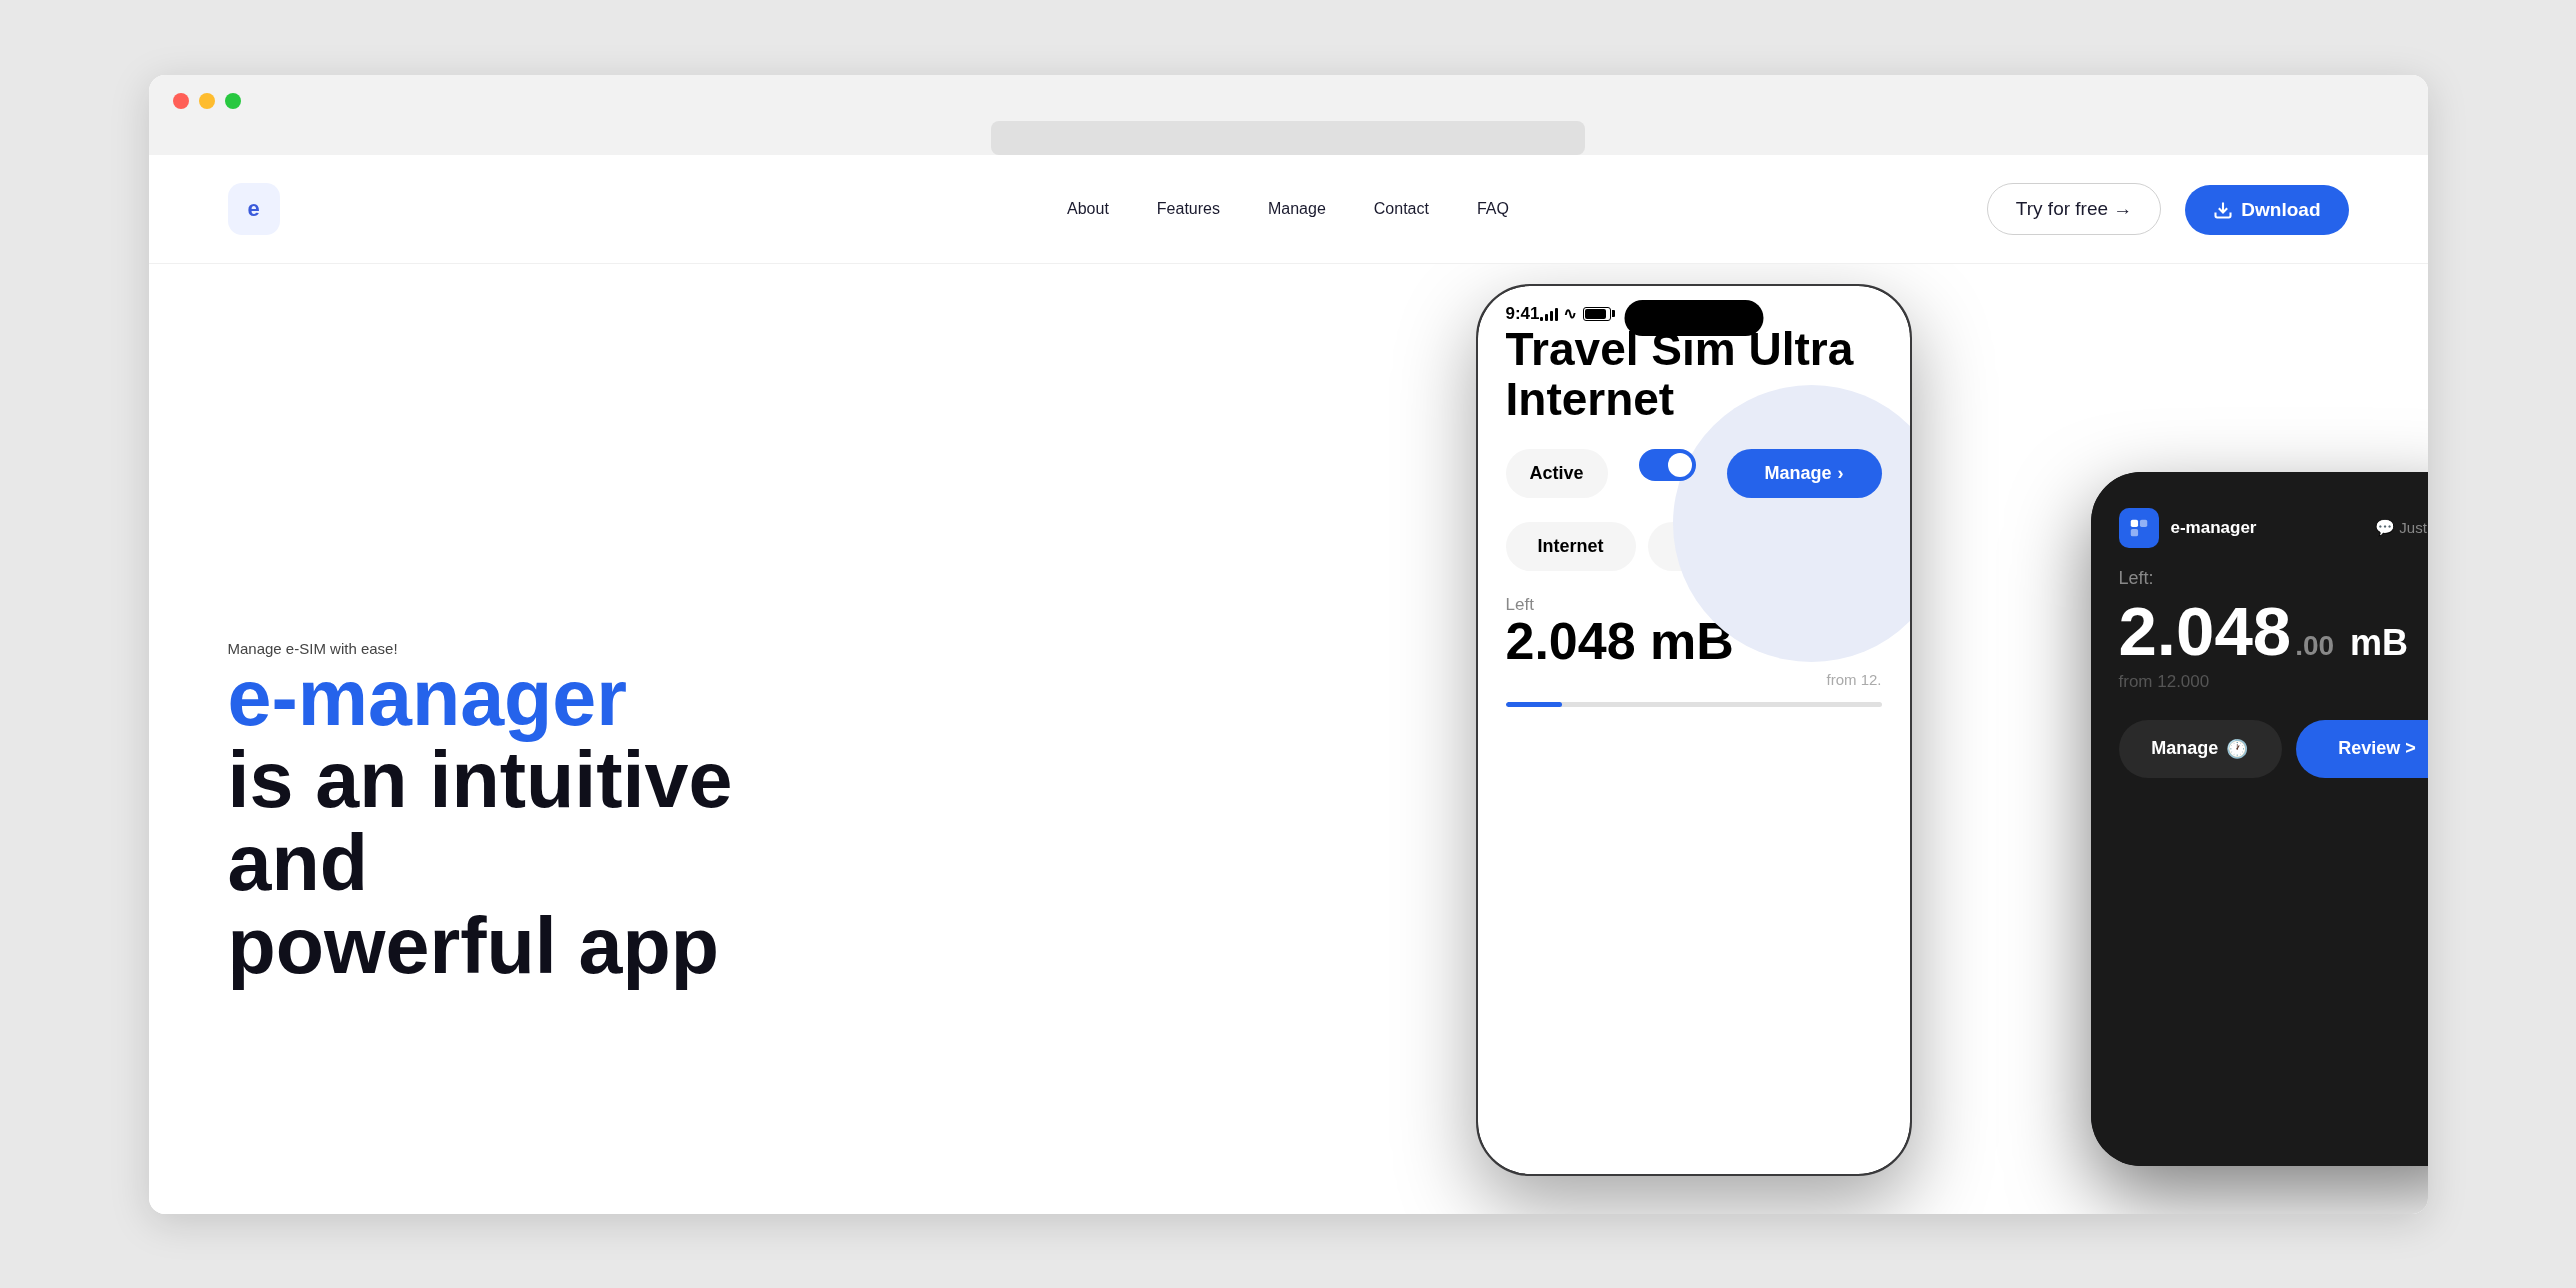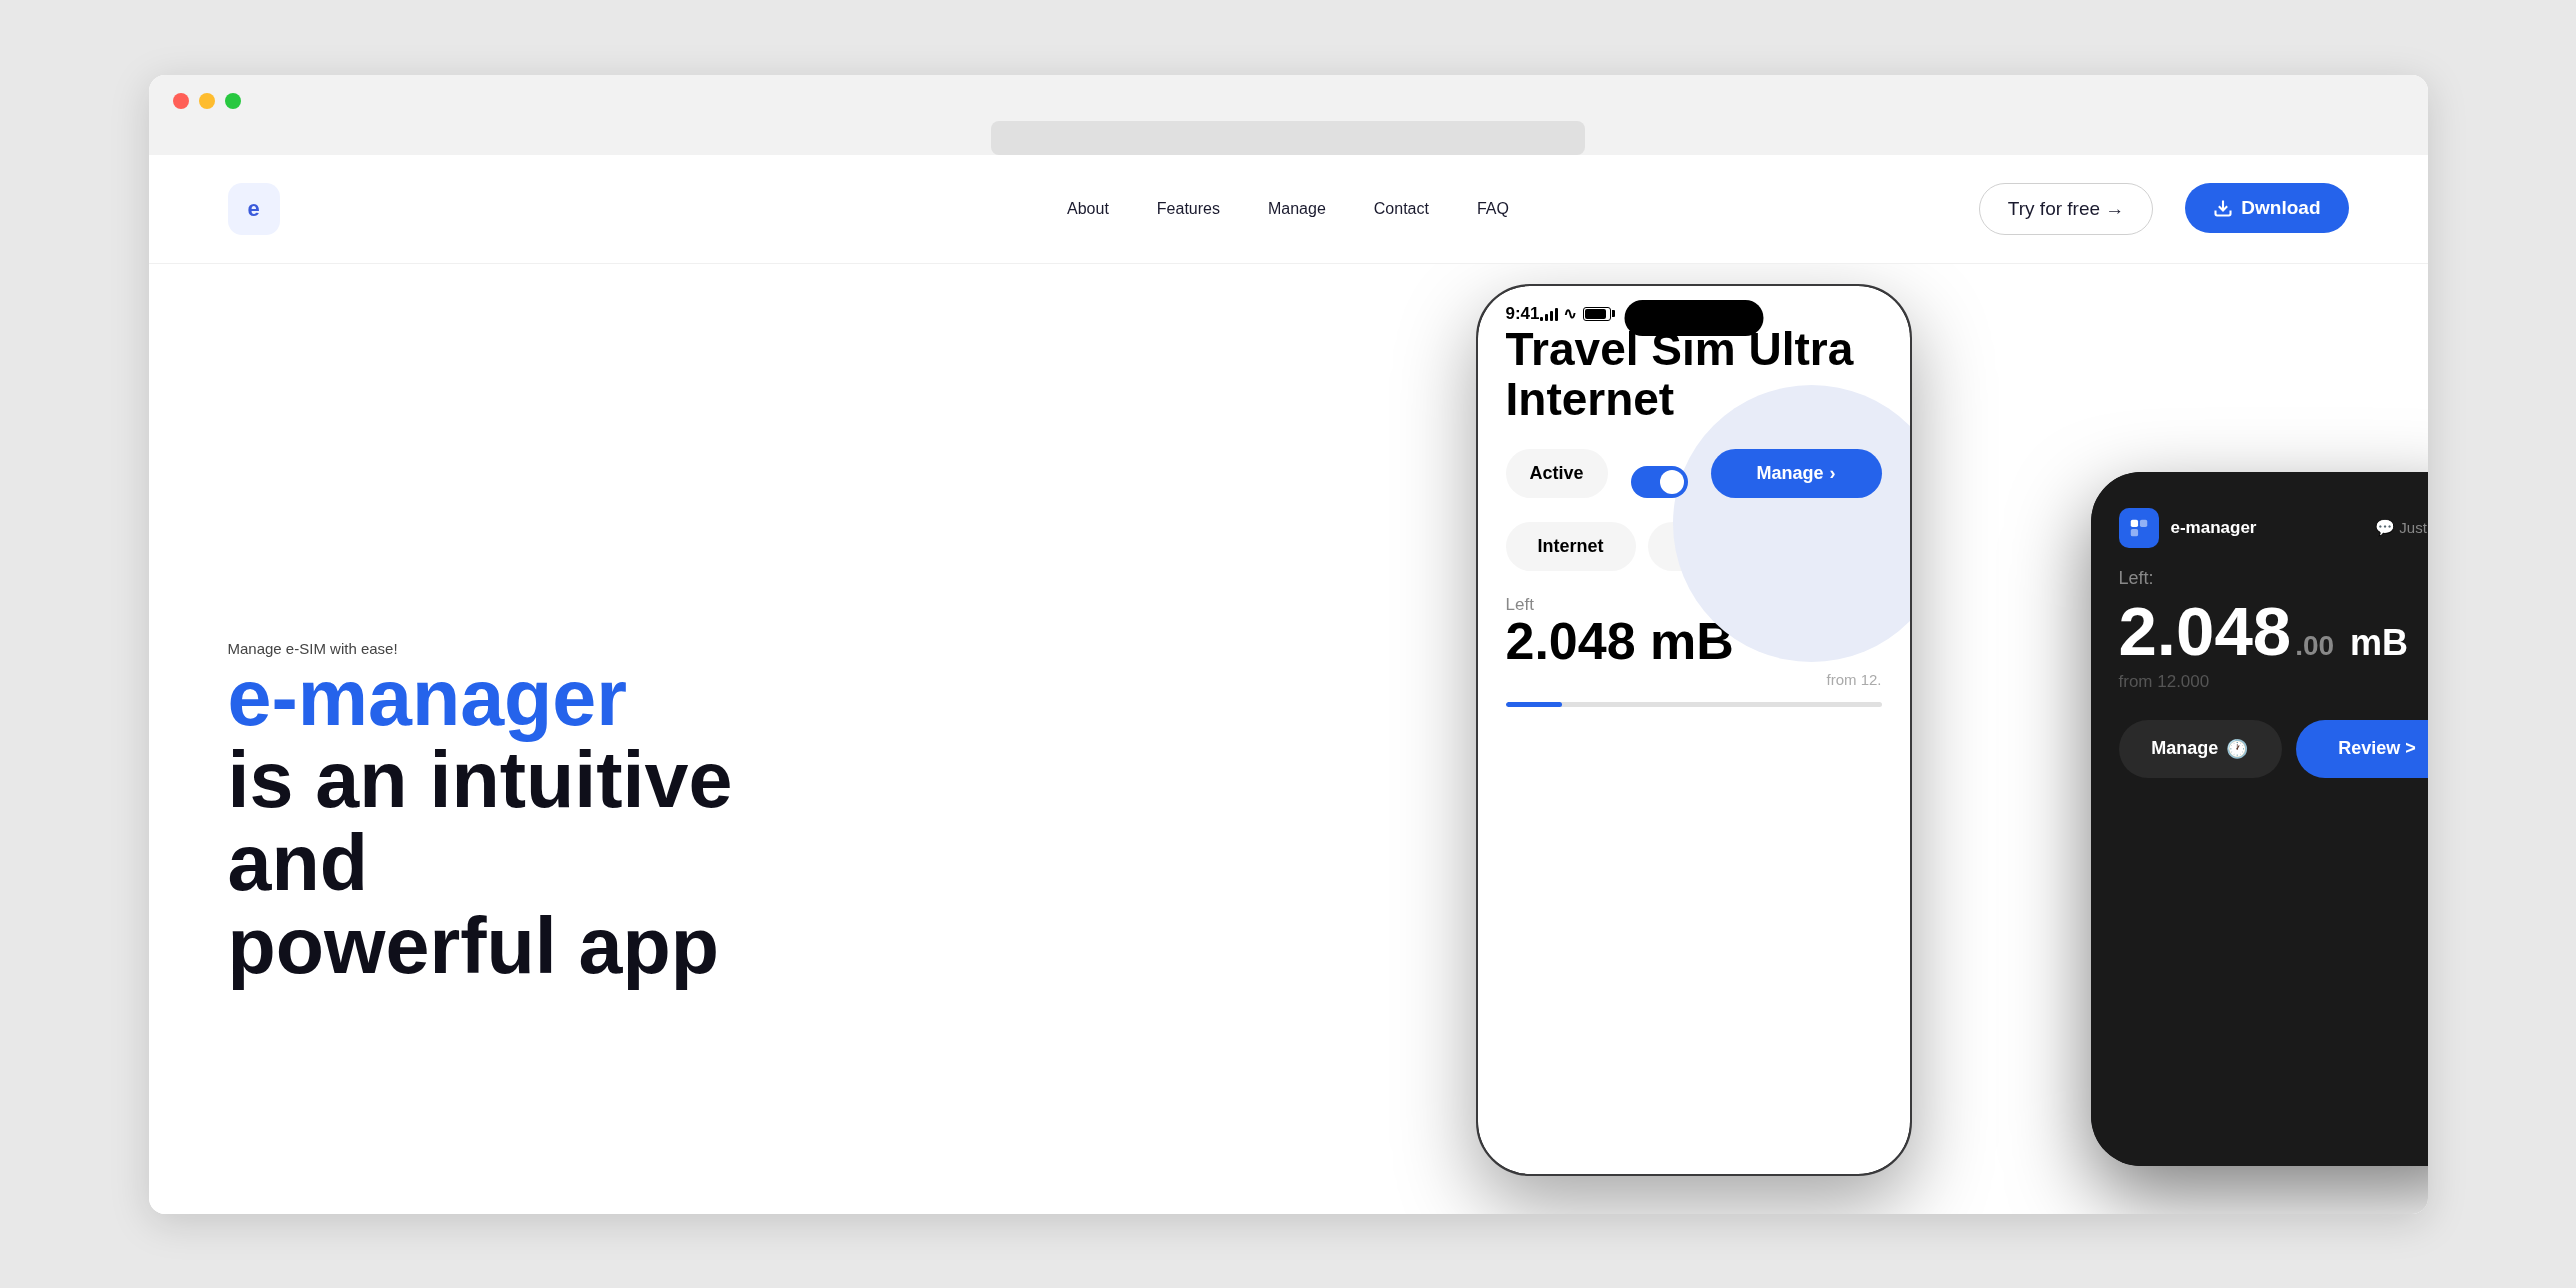--- a/index.html
+++ b/index.html
@@ -107,22 +107,22 @@
     .nav-link {
       font-size: 16px;
       color: #1a1a2e;
       text-decoration: none;
       font-weight: 500;
       cursor: pointer;
     }
 
     .nav-actions {
       display: flex;
-      gap: 32px;
-      align-items: flex-start;
+      gap: 24px;
+      align-items: flex-end;
     }
 
     .btn-try-free {
       padding: 14px 28px;
       border: 1.5px solid #d0d0d0;
       border-radius: 50px;
       background: #fff;
       font-size: 19px;
       font-weight: 500;
       color: #1a1a2e;
@@ -294,22 +294,22 @@
       font-size: 46px;
       font-weight: 800;
       color: #000;
       line-height: 1.1;
       position: relative;
       z-index: 2;
     }
 
     .sim-actions {
       display: flex;
-      align-items: flex-end;
-      gap: 23px;
+      align-items: flex-start;
+      gap: 31px;
       margin-top: 24px;
       padding: 0 28px;
       position: relative;
       z-index: 2;
     }
 
     .active-badge {
       padding: 14px 24px;
       background: #f5f5f5;
       border-radius: 50px;

